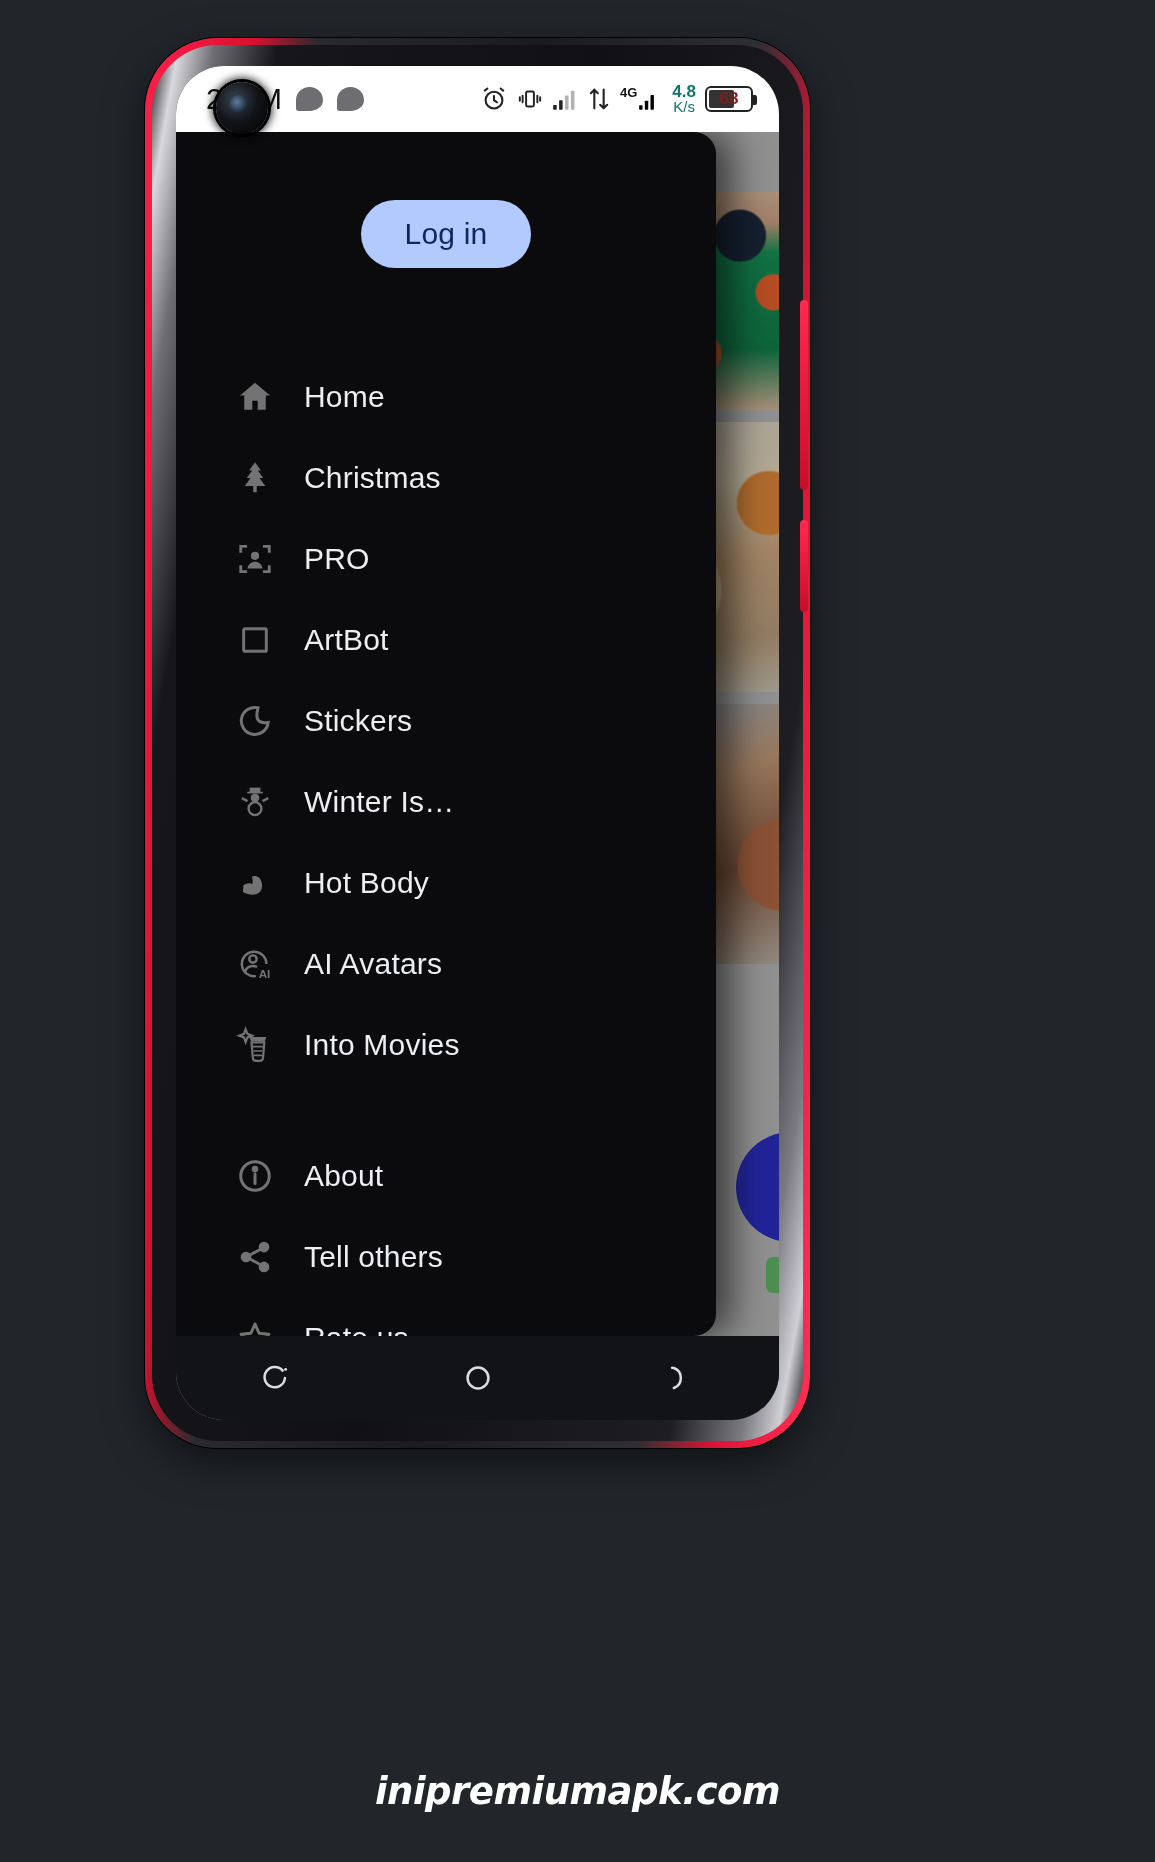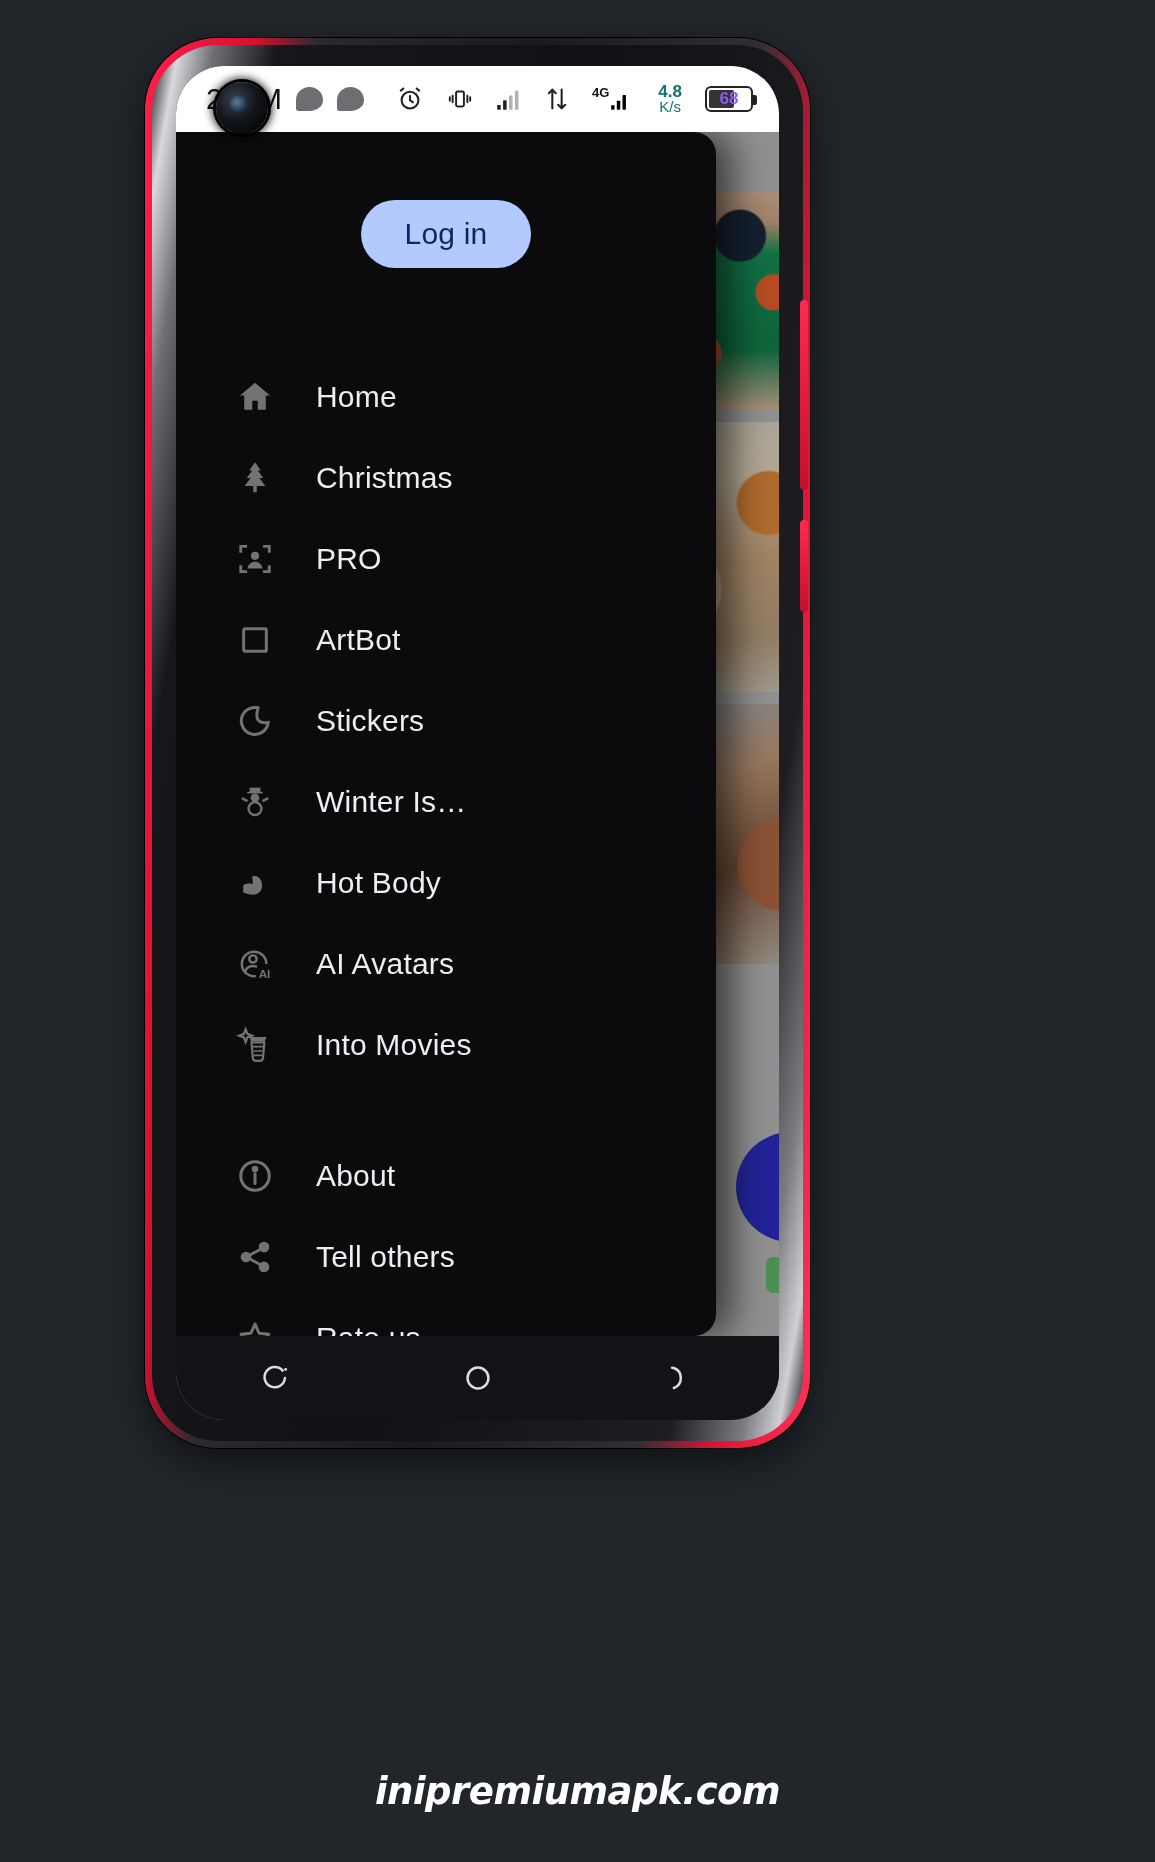--- a/index.html
+++ b/index.html
@@ -37,34 +37,34 @@
   
   .statusbar{
     position:absolute; left:0; top:0; width:100%; height:66px;
     background:#ffffff; display:flex; align-items:center;
     padding:0 26px 0 30px; z-index:20;
   }
   .sb-left{ display:flex; align-items:center; gap:14px; }
   .sb-time{ font-size:30px; color:#111; font-weight:400; letter-spacing:.2px; }
   .sb-bubble{ width:27px; height:24px; border-radius:50% 50% 50% 10%/55% 55% 45% 10%;
     background:#6d6d72; display:inline-block; }
-  .sb-right{ margin-left:auto; display:flex; align-items:center; gap:23px; }
+  .sb-right{ margin-left:auto; display:flex; align-items:center; gap:9px; }
   .sb-ico{ color:#222; display:flex; align-items:center; }
   .netspd{ font-size:17px; line-height:.95; text-align:center; color:#0f766e; font-weight:600; }
   .netspd small{ display:block; font-size:15px; font-weight:400; }
   .fourg{ display:flex; align-items:flex-end; gap:1px; }
   .fourg .lbl{ font-size:13px; font-weight:700; color:#111; margin-bottom:12px; }
   .battery{ width:48px; height:26px; border:2.5px solid #222; border-radius:6px;
     position:relative; display:flex; align-items:center; justify-content:flex-start; padding:2px; }
   .battery:after{ content:""; position:absolute; right:-6px; top:7px; width:4px; height:10px;
     background:#222; border-radius:0 2px 2px 0; }
   .battery .fill{ background:#333; height:100%; width:62%; border-radius:2px; display:flex;
     align-items:center; justify-content:center; }
   .battery .pct{ position:absolute; left:0; right:0; text-align:center; font-size:17px;
-    font-weight:700; color:#8b5cf6; }
+    font-weight:700; color:#7f1d1d; }
 
   
   .camera{
     position:absolute; left:40px; top:16px; width:52px; height:52px; border-radius:50%;
     background:radial-gradient(circle at 38% 34%, #3a4452 0%, #121418 46%, #000 100%);
     box-shadow:0 0 0 3px #000, 0 0 9px 4px rgba(0,0,0,.85);
     z-index:30;
   }
   .camera:after{ content:""; position:absolute; left:13px; top:13px; width:20px; height:20px;
     border-radius:50%; background:radial-gradient(circle at 40% 36%, #5b7c9e 0%, #1d2935 60%, #05070a 100%); }
@@ -112,21 +112,21 @@
     box-shadow:16px 0 36px rgba(0,0,0,.6);
     display:flex; flex-direction:column; overflow:hidden;
   }
   .login-wrap{ display:flex; justify-content:center; padding-top:68px; padding-bottom:88px; }
   .login-btn{
     background:#b3caff; color:#10265c; border:none; border-radius:34px;
     padding:0 44px; height:68px; font-size:30px; font-family:"Liberation Sans", sans-serif;
     cursor:pointer; letter-spacing:.2px;
   }
   .menu{ display:flex; flex-direction:column; padding:0 0 0 58px; }
-  .mitem{ display:flex; align-items:center; gap:40px; height:81px; cursor:pointer; }
+  .mitem{ display:flex; align-items:center; gap:28px; height:81px; cursor:pointer; }
   .mitem .ic{ width:42px; height:42px; display:flex; align-items:center; justify-content:center;
     color:#737373; flex:0 0 42px; }
   .mitem .lbl{ font-size:30px; color:#eceef1; letter-spacing:.2px; white-space:nowrap; }
   .divider{ height:1px; background:#3a3a42; margin:26px 60px 24px 0; }
 
   
   .navbar{
     position:absolute; left:0; right:0; bottom:0; height:84px; background:#121317;
     display:flex; align-items:center; justify-content:space-around; z-index:25;
   }

